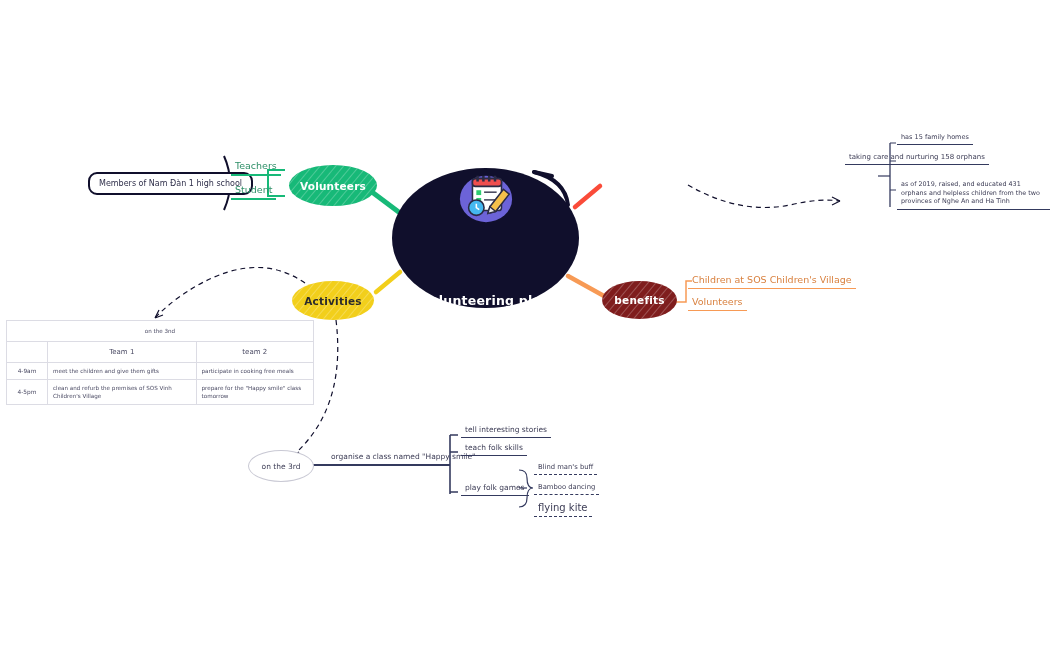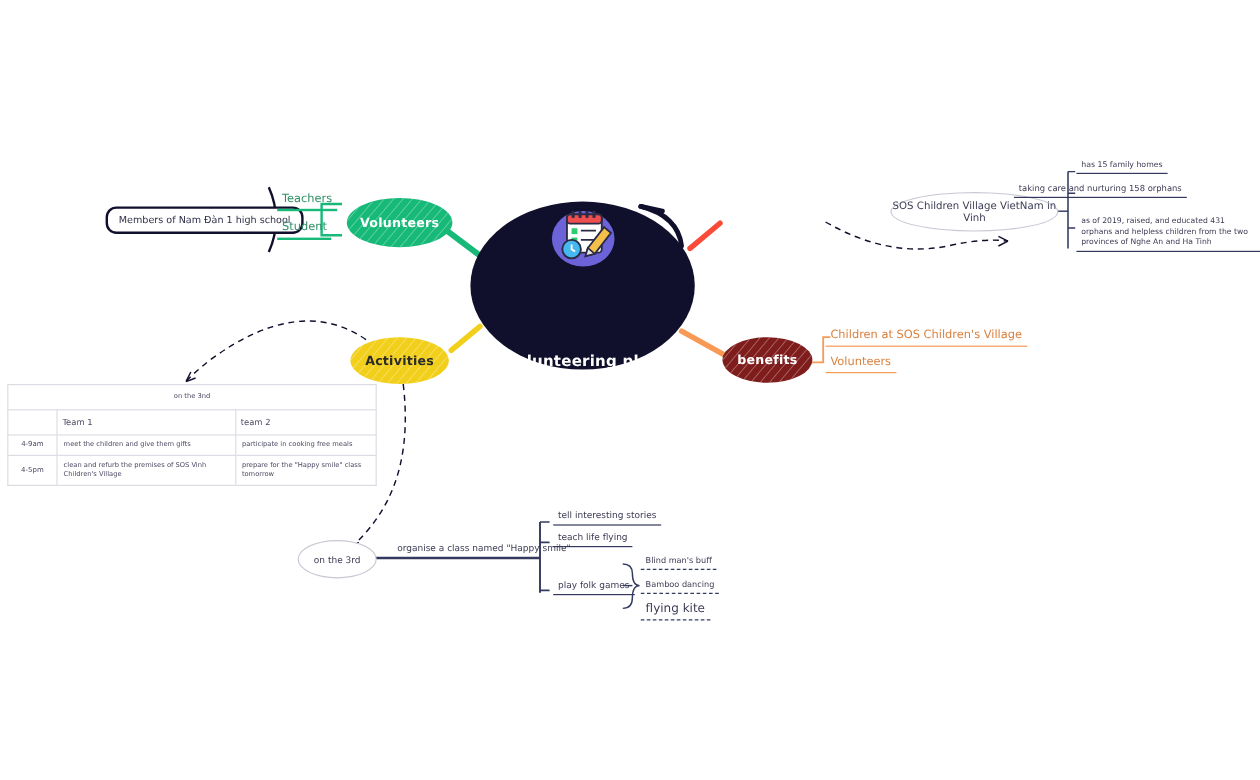--- a/index.html
+++ b/index.html
@@ -70,21 +70,21 @@
   
   #schedule{
     position:absolute;left:6px;top:320px;width:308px;
     border-collapse:collapse;background:#ffffff;z-index:4;
     font-size:5.6px;color:#4a4a63;
   }
   #schedule td,#schedule th{
     border:1px solid #dcdce4;padding:4px 5px;vertical-align:middle;font-weight:normal;
   }
   #schedule .r-title{text-align:center;padding:7px 4px;font-size:5.6px;}
-  #schedule .r-head{text-align:left;font-size:7px;padding:6px 4px;}
+  #schedule .r-head{text-align:center;font-size:7px;padding:6px 4px;}
   #schedule .c-time{text-align:center;width:30px;font-size:5.8px;}
   #schedule .c-body{font-size:5.6px;line-height:1.45;}
 </style>
 </head>
 <body>
 
 <div id="canvas">
 
   <svg class="wires" viewBox="0 0 1050 650">
     <defs>
@@ -172,21 +172,20 @@
     <svg class="hatch" viewBox="0 0 82 39" preserveAspectRatio="none">
       <ellipse cx="41" cy="19.5" rx="41" ry="19.5" fill="url(#hatchG)"></ellipse>
     </svg>
     <span class="btxt">Activities</span>
   </div>
 
   <div class="pill-box" style="left:88px;top:172px;">Members of Nam Đàn 1 high school</div>
   <div class="leaf u-green" style="left:231px;top:160px;">Teachers</div>
   <div class="leaf u-green" style="left:231px;top:184px;">Student</div>
 
-  <div class="oval-outline" style="left:742px;top:160px;width:138px;height:31px;">SOS Children Village VietNam in Vinh</div>
   <div class="leaf u-navy" style="left:897px;top:133px;font-size:6.5px;">has 15 family homes</div>
   <div class="leaf u-navy" style="left:845px;top:153px;font-size:7px;">taking care and nurturing 158 orphans</div>
   <div class="leaf u-navy multi" style="left:897px;top:180px;width:146px;font-size:6.4px;">as of 2019, raised, and educated 431 orphans and helpless children from the two provinces of Nghe An and Ha Tinh</div>
 
   <div class="leaf u-orange" style="left:688px;top:274px;">Children at SOS Children's Village</div>
   <div class="leaf u-orange" style="left:688px;top:296px;">Volunteers</div>
 
   <table id="schedule">
     <tbody>
       <tr>
@@ -207,20 +206,20 @@
         <td class="c-body">clean and refurb the premises of SOS Vinh Children's Village</td>
         <td class="c-body">prepare for the "Happy smile" class tomorrow</td>
       </tr>
     </tbody>
   </table>
 
   <div class="oval-outline" style="left:248px;top:450px;width:64px;height:30px;font-size:7.5px;">on the 3rd</div>
   <div class="leaf" style="left:327px;top:452px;font-size:7.5px;color:#3c3c55;">organise a class named "Happy smile"</div>
 
   <div class="leaf u-navy" style="left:461px;top:425px;font-size:7.5px;">tell interesting stories</div>
-  <div class="leaf u-navy" style="left:461px;top:443px;font-size:7.5px;">teach life flying</div>
+  <div class="leaf u-navy" style="left:461px;top:443px;font-size:7.5px;">teach folk skills</div>
   <div class="leaf u-navy" style="left:461px;top:483px;font-size:7.5px;">play folk games</div>
 
   <div class="leaf u-dashed" style="left:534px;top:463px;font-size:6.8px;">Blind man's buff</div>
   <div class="leaf u-dashed" style="left:534px;top:483px;font-size:6.8px;">Bamboo dancing</div>
   <div class="leaf u-dashed" style="left:534px;top:502px;font-size:10px;">flying kite</div>
 
 </div>
 
 </body></html>

